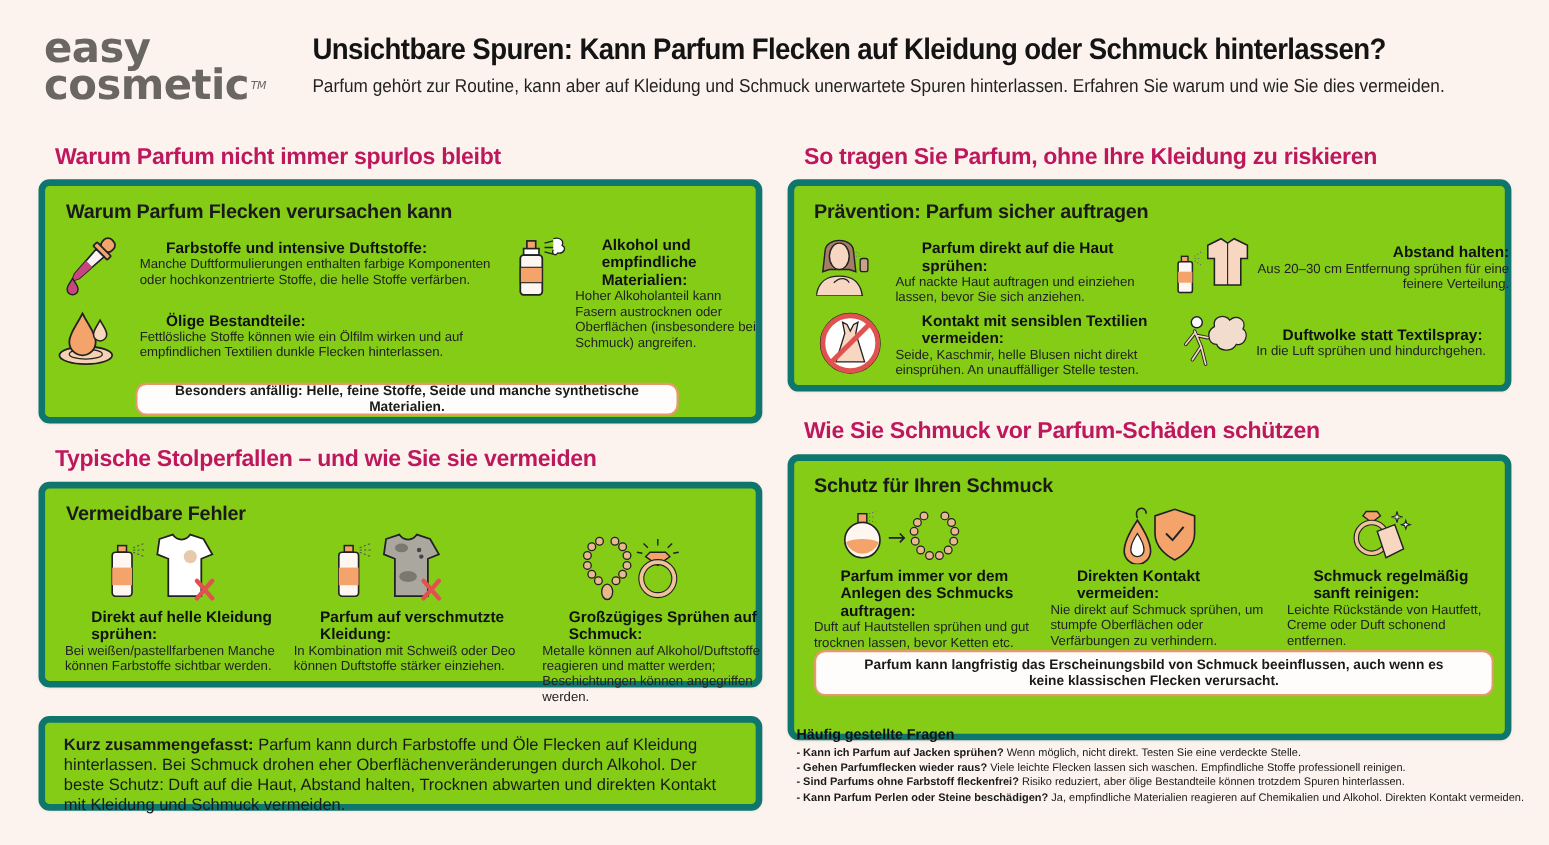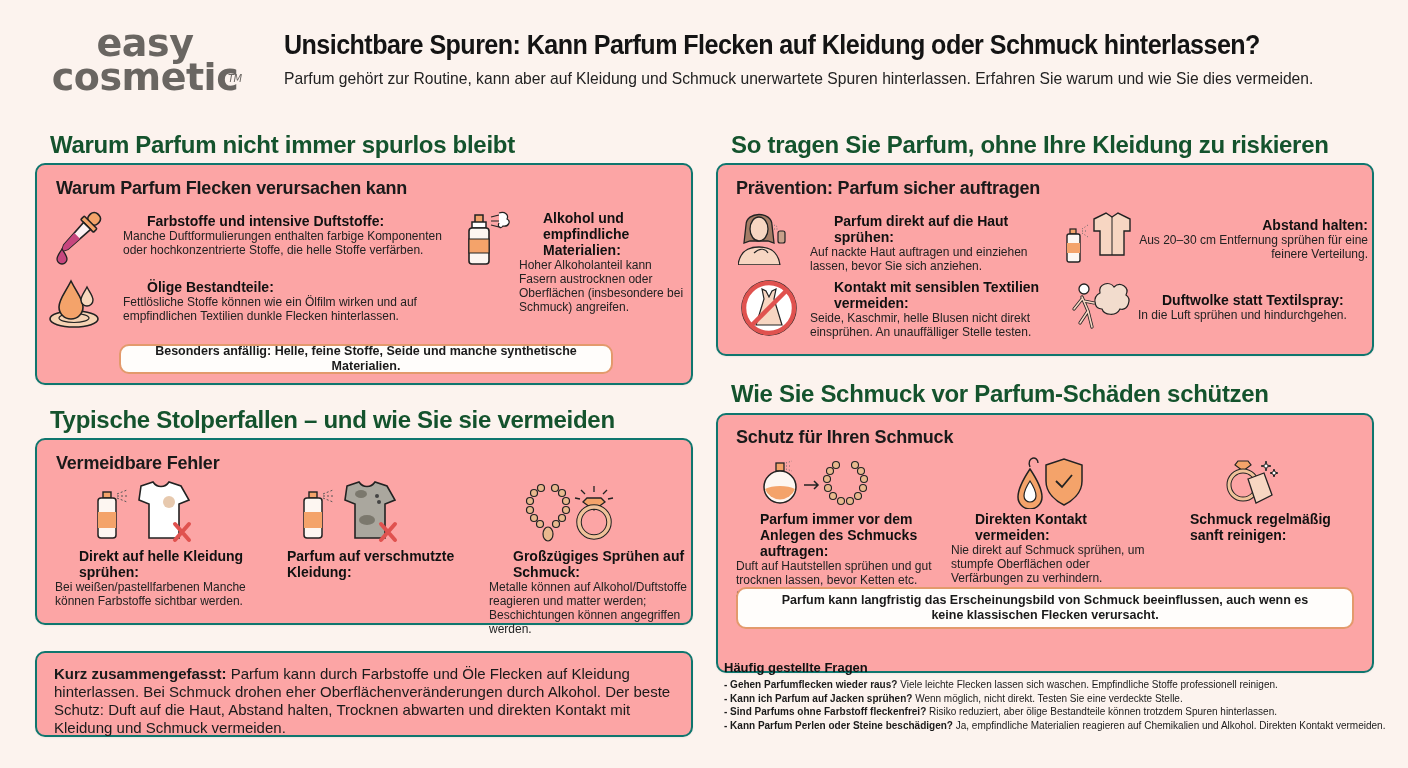--- a/index.html
+++ b/index.html
@@ -6,32 +6,32 @@
   html, body { width: 1408px; height: 768px; overflow: hidden; }
   body {
     background: #fcf3ee;
     font-family: "Liberation Sans", "DejaVu Sans", sans-serif;
     color: #1a1a1a;
     position: relative;
   }
   .abs { position: absolute; }
 
   
-  .logo { left: 40px; top: 26px; width: 210px; line-height: 34px; font-family: "DejaVu Sans", sans-serif; font-weight: bold; color: #6a6662; letter-spacing: -0.5px; text-align: center; }
+  .logo { left: 40px; top: 26px; width: 210px; line-height: 34px; font-family: "DejaVu Sans", sans-serif; font-weight: bold; color: #6a6662; letter-spacing: -0.5px; }
   .logo .l1 { font-size: 38px; display: block; }
   .logo .l2 { font-size: 38px; display: block; position: relative; }
   .logo .tm { font-size: 10px; position: absolute; top: 2px; left: 188px; font-weight: normal; color: #6a6662; font-style: italic; }
   .main-title { left: 284px; top: 30px; font-size: 27px; font-weight: bold; letter-spacing: -0.6px; color: #141414; white-space: nowrap; transform: scaleX(0.93); transform-origin: left top; }
   .subtitle { left: 284px; top: 69px; font-size: 17px; color: #222; white-space: nowrap; transform: scaleX(0.92); transform-origin: left top; }
 
   
-  .sec-h { font-size: 24px; font-weight: bold; color: #14532d; white-space: nowrap; letter-spacing: -0.3px; }
+  .sec-h { font-size: 21px; font-weight: bold; color: #be185d; white-space: nowrap; letter-spacing: -0.3px; }
 
   
-  .card { background: #fca5a5; border: 2px solid #0f766e; border-radius: 10px; box-shadow: 0 1px 2px rgba(0,0,0,0.05); }
+  .card { background: #84cc16; border: 6px solid #0f766e; border-radius: 10px; box-shadow: 0 1px 2px rgba(0,0,0,0.05); }
   .card-h { position: absolute; font-size: 18px; font-weight: bold; color: #1a1a1a; white-space: nowrap; letter-spacing: -0.2px; }
 
   .item { position: absolute; font-size: 12px; line-height: 14px; color: #222; }
   .item .t { font-weight: bold; font-size: 14px; line-height: 16px; color: #111; display: block; padding-left: 24px; }
   .item .d { display: block; }
 
   .callout { position: absolute; border: 2px solid #e39a6c; border-radius: 10px; background: #fffdfb; font-weight: bold; font-size: 12.5px; color: #1a1a1a; text-align: center; display: flex; align-items: center; justify-content: center; line-height: 15px; }
 
   .icon { position: absolute; }
   .summary { font-size: 15px; line-height: 18px; color: #1a1a1a; padding: 12px 17px; }
@@ -121,20 +121,21 @@
     <path d="M24 14 L34 10 M24 16 L34 16 M24 18 L34 22" stroke="#555" stroke-width="1" stroke-dasharray="2 2"></path>
     <path d="M48 6 L60 2 C64 8 72 8 76 2 L88 6 L96 20 L86 24 L86 58 L56 58 L56 24 L46 20 Z" fill="#aaa79e" stroke="#222" stroke-width="1.6"></path>
     <ellipse cx="62" cy="14" rx="6" ry="4" fill="#7b786d"></ellipse>
     <ellipse cx="68" cy="40" rx="8" ry="5" fill="#7b786d"></ellipse>
     <circle cx="78" cy="16" r="2" fill="#444"></circle>
       <circle cx="80" cy="22" r="2" fill="#444"></circle>
     <path d="M82 44 L96 60 M96 44 L82 60" stroke="#e0524f" stroke-width="4" stroke-linecap="round"></path>
   </svg>
   <div class="item" style="left:226px; top:108px; width:210px;">
     <span class="t">Parfum auf verschmutzte Kleidung:</span>
+    <span class="d">In Kombination mit Schweiß oder Deo können Duftstoffe stärker einziehen.</span>
   </div>
 
   <svg class="icon" style="left:488px; top:40px;" width="96" height="64" viewBox="0 0 96 64">
     <g fill="#e9b98e" stroke="#222" stroke-width="1.2">
       <circle cx="16" cy="8" r="3.5"></circle>
         <circle cx="9" cy="13" r="3.5"></circle>
         <circle cx="5" cy="21" r="3.5"></circle>
         <circle cx="5" cy="30" r="3.5"></circle>
       <circle cx="9" cy="38" r="3.5"></circle>
         <circle cx="15" cy="44" r="3.5"></circle>
@@ -259,26 +260,27 @@
   <svg class="icon" style="left:508px; top:40px;" width="56" height="54" viewBox="0 0 56 54">
     <path d="M12 6 L22 6 L25 10 L17 16 L9 10 Z" fill="#f4a36a" stroke="#222" stroke-width="1.2"></path>
     <circle cx="17" cy="30" r="14" fill="none" stroke="#222" stroke-width="5"></circle>
     <circle cx="17" cy="30" r="14" fill="none" stroke="#f0c29a" stroke-width="3"></circle>
     <path d="M22 24 L38 18 L46 40 L30 48 Z" fill="#f7d6c2" stroke="#222" stroke-width="1.3"></path>
     <path d="M40 6 L41 10 L45 11 L41 12 L40 16 L39 12 L35 11 L39 10 Z" fill="#fff" stroke="#222" stroke-width="1"></path>
     <path d="M48 14 L49 17 L52 18 L49 19 L48 22 L47 19 L44 18 L47 17 Z" fill="#fff" stroke="#222" stroke-width="1"></path>
   </svg>
   <div class="item" style="left:448px; top:96px; width:200px;">
     <span class="t">Schmuck regelmäßig sanft reinigen:</span>
+    <span class="d">Leichte Rückstände von Hautfett, Creme oder Duft schonend entfernen.</span>
   </div>
 
   <div class="callout" style="left:18px; top:172px; width:618px; height:42px; padding:0 40px;">Parfum kann langfristig das Erscheinungsbild von Schmuck beeinflussen, auch wenn es keine klassischen Flecken verursacht.</div>
 </div>
 
 <div class="abs" style="left:724px; top:660px; width:670px;">
   <div class="faq-title">Häufig gestellte Fragen</div>
   <div style="margin-top:3px;">
+    <div class="faq-line"><b>- Kann ich Parfum auf Jacken sprühen?</b><span> Wenn möglich, nicht direkt. Testen Sie eine verdeckte Stelle.</span></div>
     <div class="faq-line"><b>- Gehen Parfumflecken wieder raus?</b><span> Viele leichte Flecken lassen sich waschen. Empfindliche Stoffe professionell reinigen.</span></div>
-    <div class="faq-line"><b>- Kann ich Parfum auf Jacken sprühen?</b><span> Wenn möglich, nicht direkt. Testen Sie eine verdeckte Stelle.</span></div>
     <div class="faq-line"><b>- Sind Parfums ohne Farbstoff fleckenfrei?</b><span> Risiko reduziert, aber ölige Bestandteile können trotzdem Spuren hinterlassen.</span></div>
     <div class="faq-line"><b>- Kann Parfum Perlen oder Steine beschädigen?</b><span> Ja, empfindliche Materialien reagieren auf Chemikalien und Alkohol. Direkten Kontakt vermeiden.</span></div>
   </div>
 </div>
 
 </body></html>

